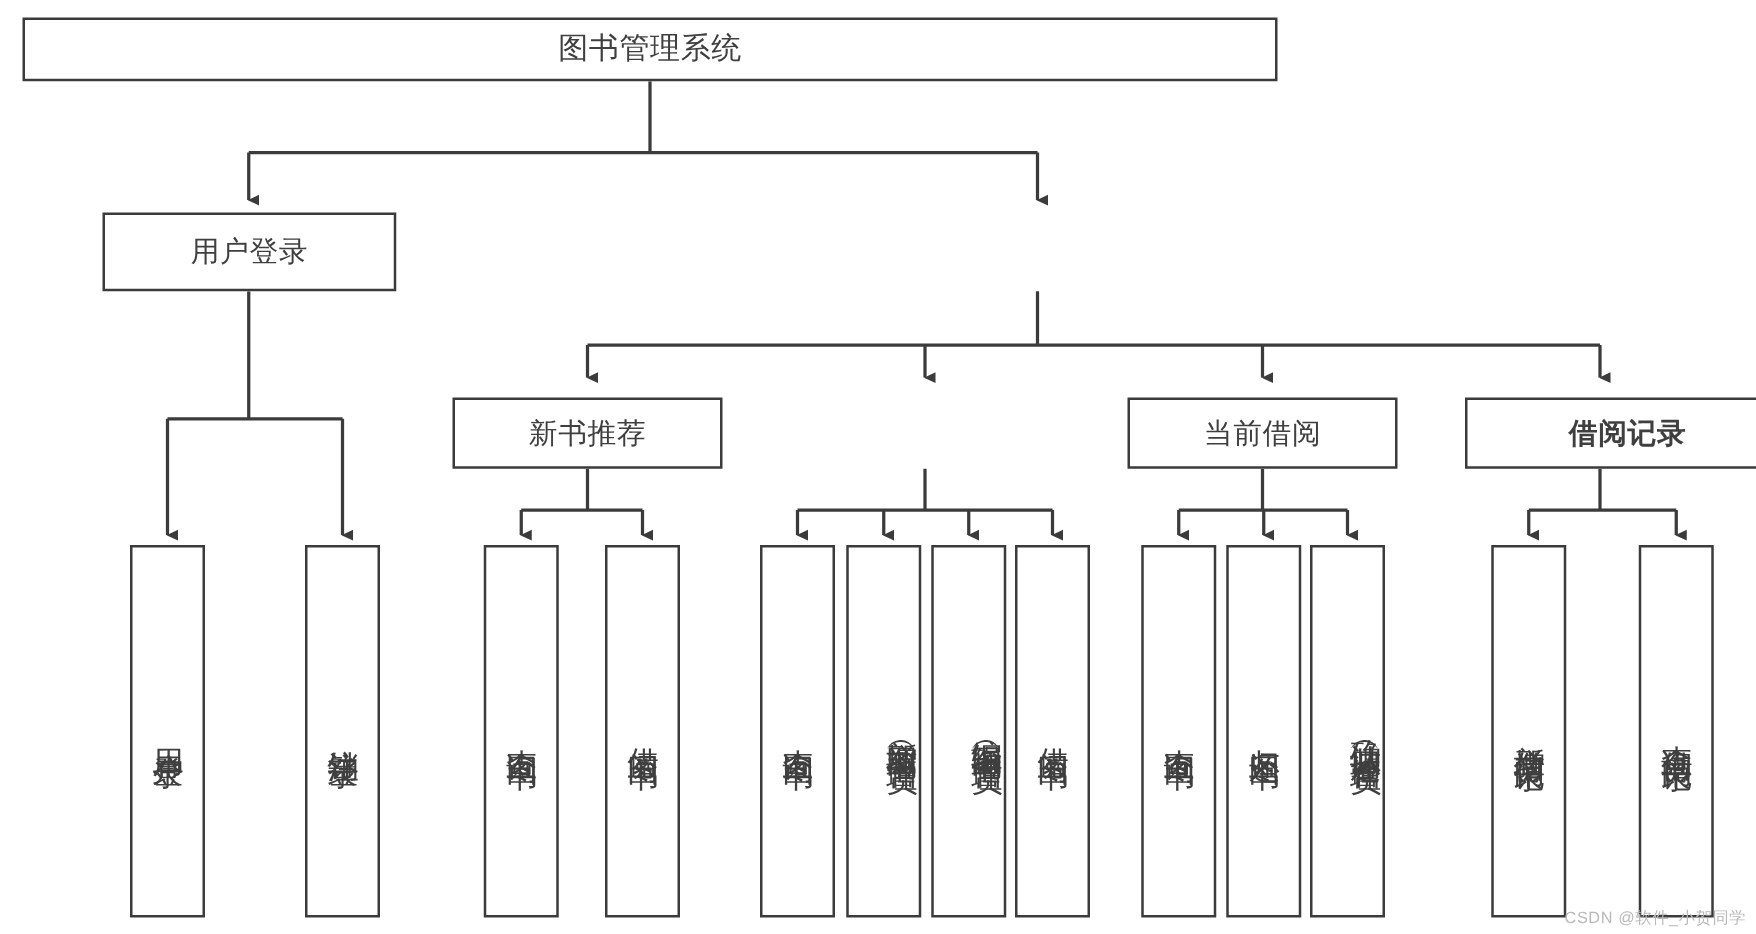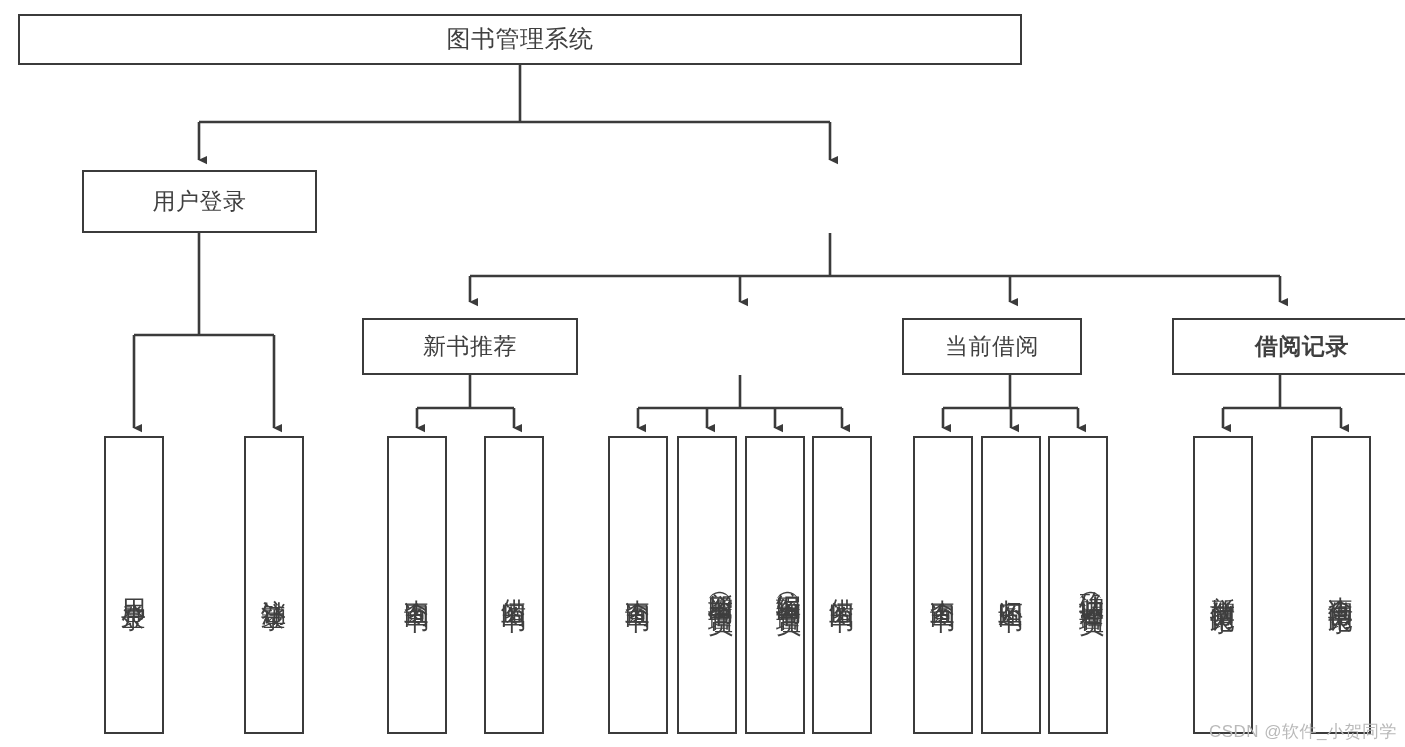--- a/index.html
+++ b/index.html
@@ -55,21 +55,21 @@
     align-items: flex-start;
   }
   .node .vlabel {
     display: block;
     white-space: nowrap;
   }
   #watermark {
     position: absolute;
     right: 8px;
     bottom: 4px;
-    font-size: 17px;
+    font-size: 13px;
     color: #b9b9b9;
     white-space: nowrap;
     letter-spacing: 0.5px;
   }
 </style>
 </head>
 <body>
 
 <div id="canvas">
 
@@ -127,21 +127,21 @@
     <span>图书管理系统</span>
   </div>
 
   <div class="node horiz" style="left:82px; top:170px; width:235px; height:63px;">
     <span>用户登录</span>
   </div>
 
   <div class="node horiz" style="left:362px; top:318px; width:216px; height:57px;">
     <span>新书推荐</span>
   </div>
-  <div class="node horiz" style="left:902px; top:318px; width:180px; height:57px;">
+  <div class="node horiz" style="left:902px; top:318px; width:216px; height:57px;">
     <span>当前借阅</span>
   </div>
   <div class="node horiz" style="left:1172px; top:318px; width:260px; height:57px;font-weight:bold;">
     <span>借阅记录</span>
   </div>
 
   <div class="node vert" style="left:104px; top:436px; width:60px; height:298px;">
     <span class="vlabel">用户登录</span>
   </div>
   <div class="node vert" style="left:244px; top:436px; width:60px; height:298px;">

